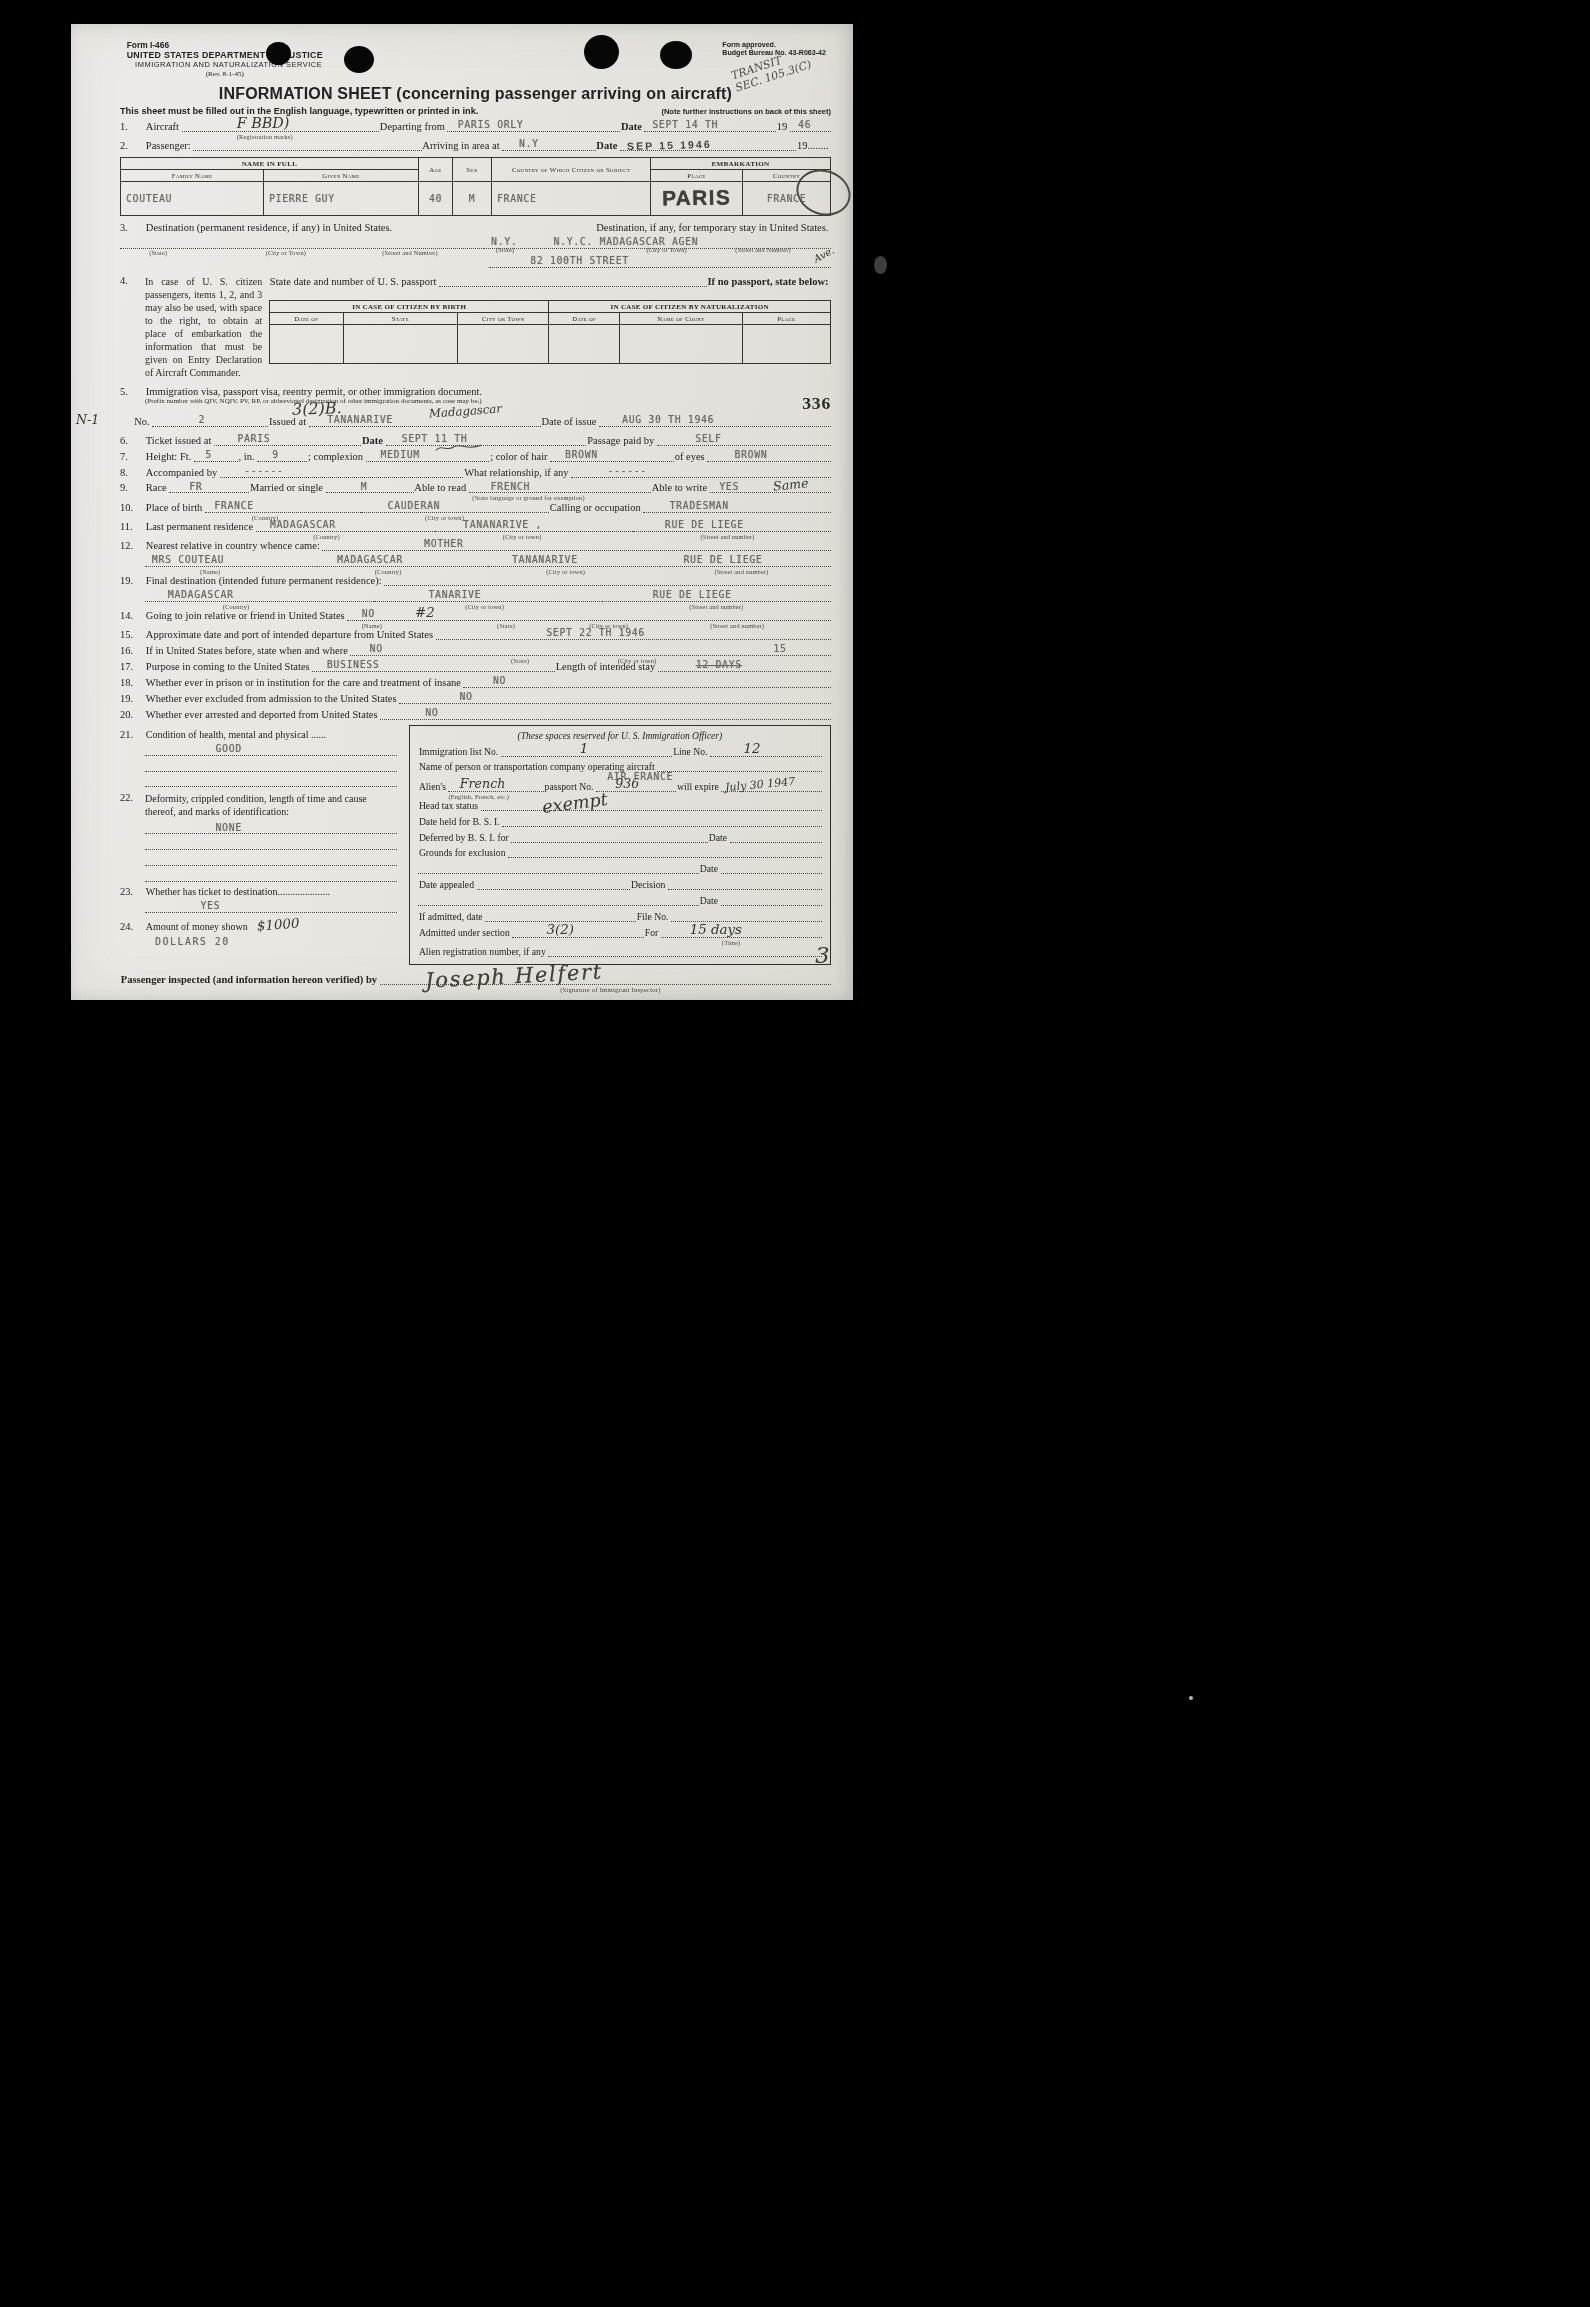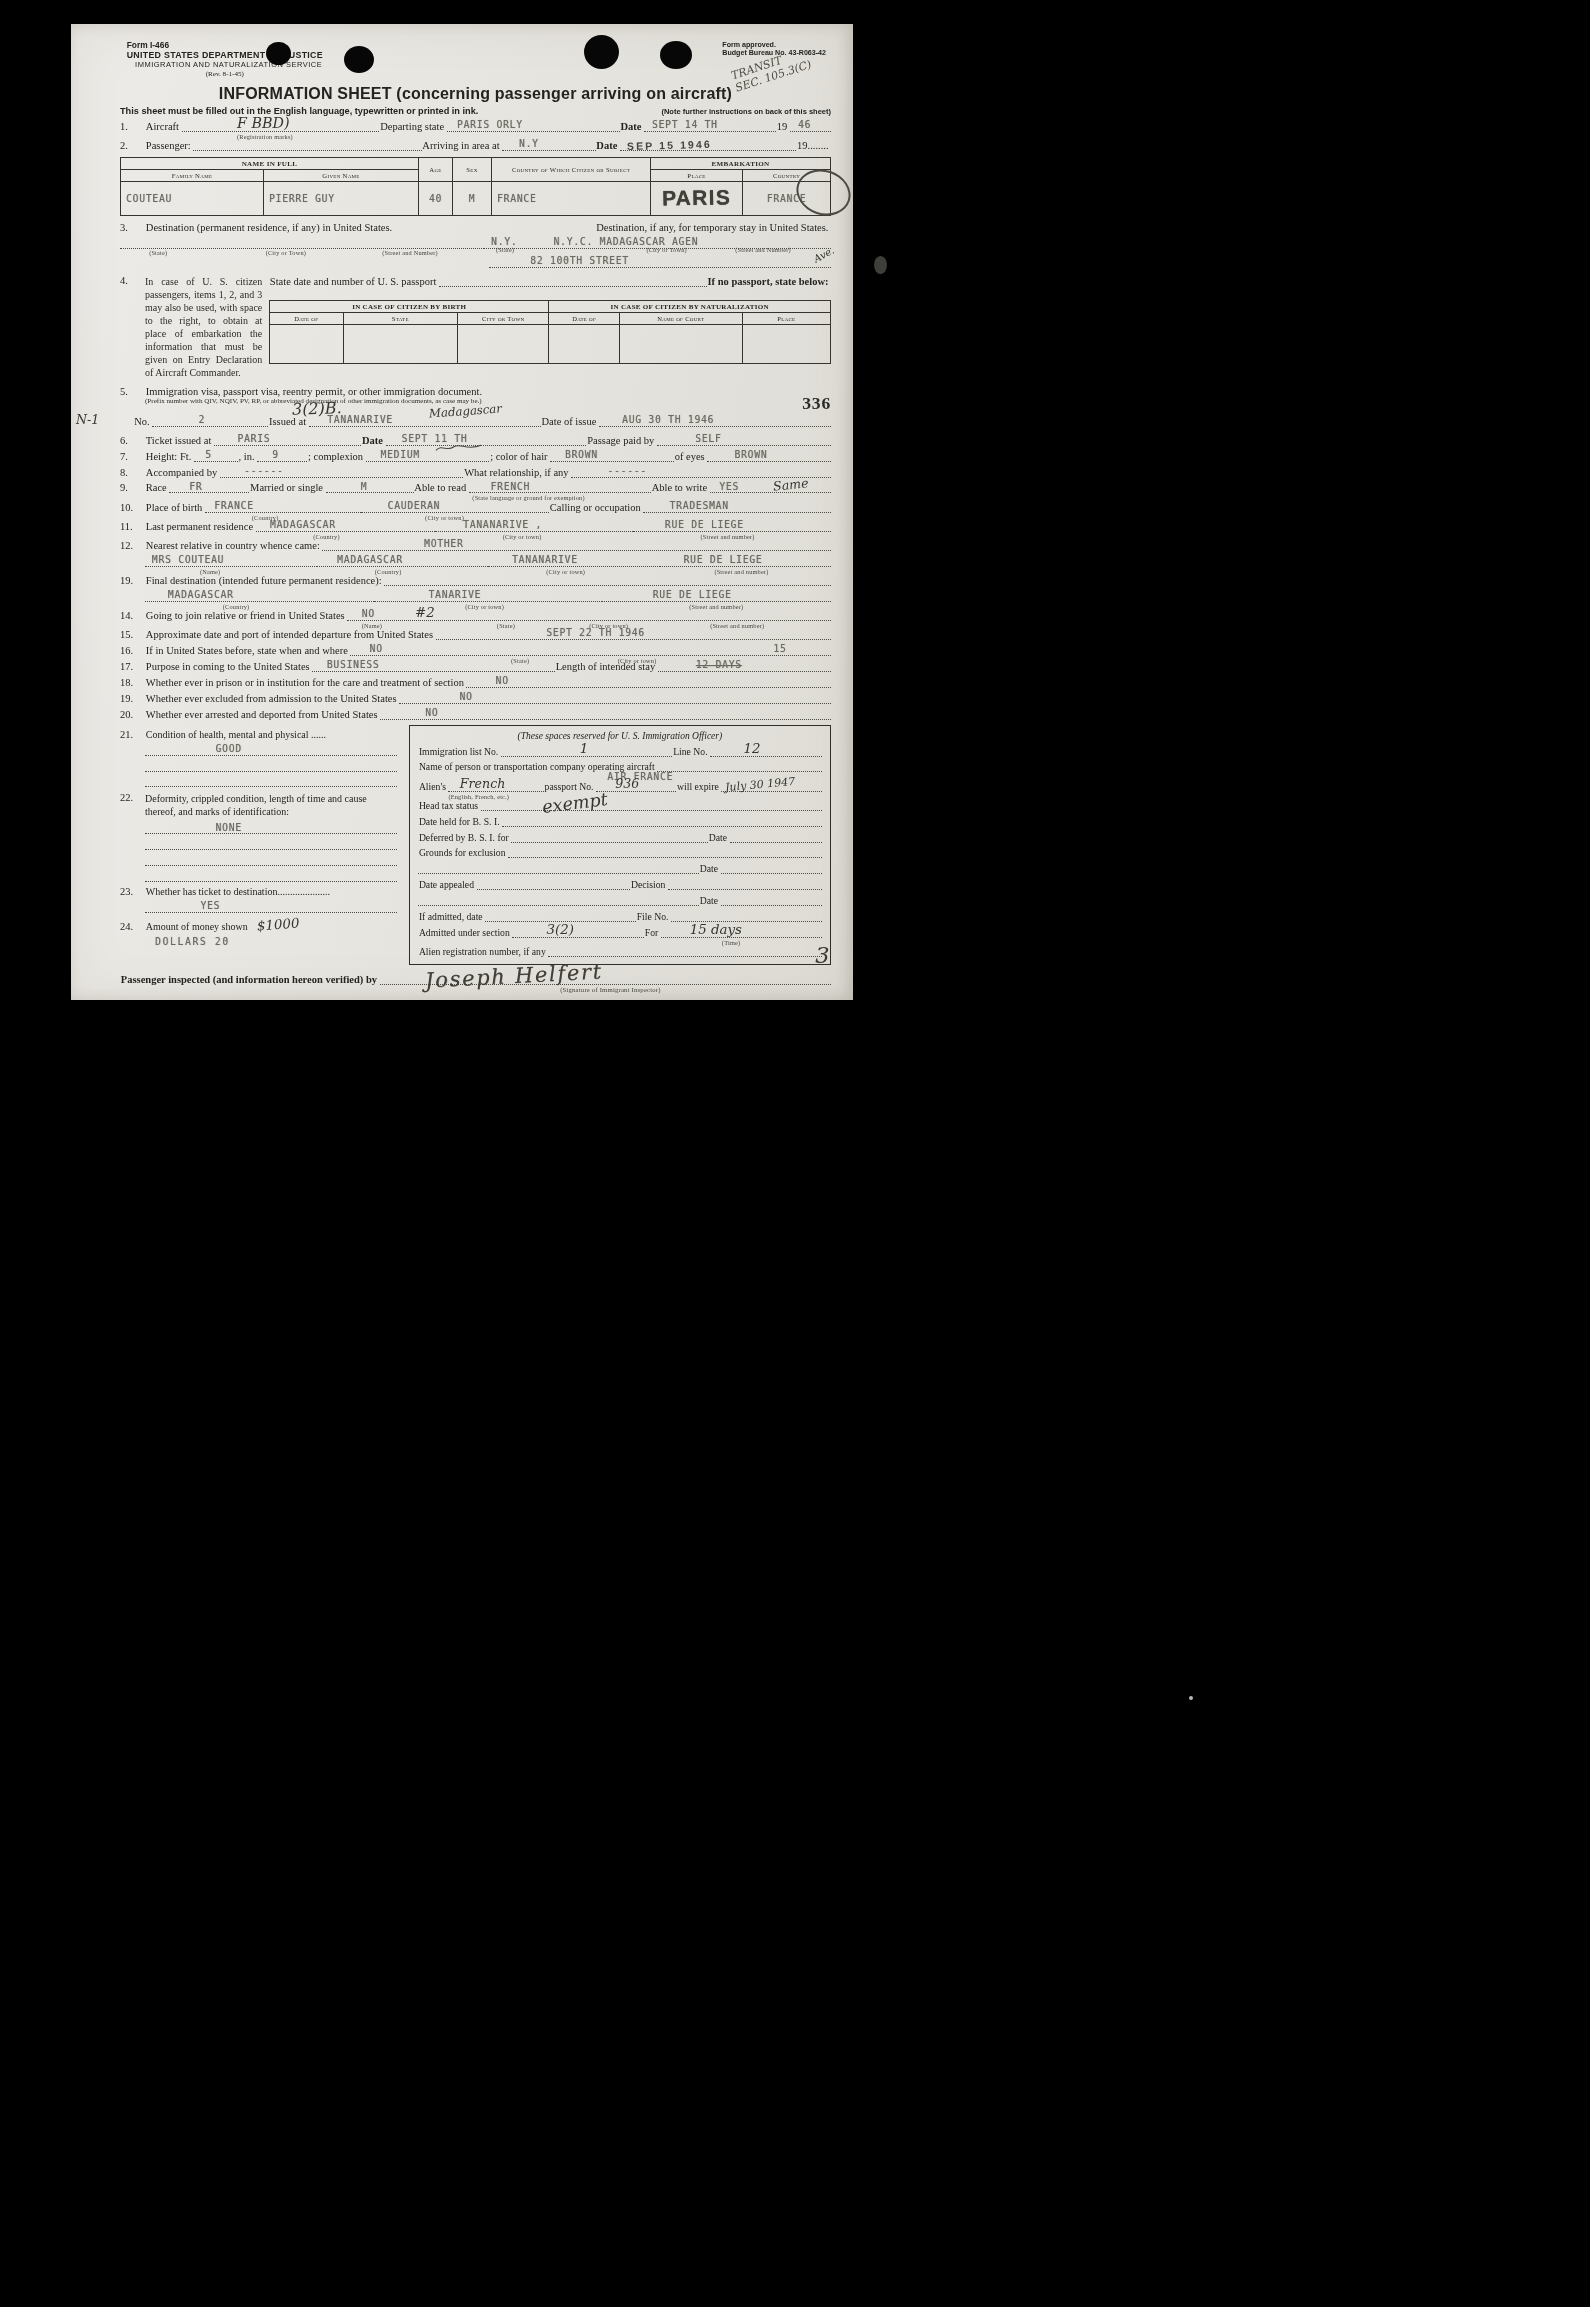--- a/index.html
+++ b/index.html
@@ -115,21 +115,21 @@
       <span class="bn">(Note further instructions on back of this sheet)</span>
     </div>
 
     <div class="row mb">
       <span class="num">1.</span>
       <span class="lab">Aircraft</span>
       <span class="fill" style="flex:2.4">
         <span class="hand hv" style="left:28%;font-size:14.3px">F BBD)</span>
         <span class="sub" style="left:28%">(Registration marks)</span>
       </span>
-      <span class="lab">Departing state</span>
+      <span class="lab">Departing from</span>
       <span class="fill" style="flex:2.1">
         <span class="tv" style="left:6%">PARIS ORLY</span>
       </span>
       <span class="lab b">Date</span>
       <span class="fill" style="flex:1.6">
         <span class="tv" style="left:6%">SEPT 14 TH</span>
       </span>
       <span class="lab">19</span>
       <span class="fill" style="flex:.5">
         <span class="tv" style="left:20%">46</span>
@@ -490,21 +490,21 @@
         <span class="tv" style="left:6%">BUSINESS</span>
       </span>
       <span class="lab">Length of intended stay</span>
       <span class="fill" style="flex:1">
         <span class="tv struck" style="left:22%">12 DAYS</span>
       </span>
     </div>
 
     <div class="row">
       <span class="num">18.</span>
-      <span class="lab">Whether ever in prison or in institution for the care and treatment of section</span>
+      <span class="lab">Whether ever in prison or in institution for the care and treatment of insane</span>
       <span class="fill" style="flex:1">
         <span class="tv" style="left:8%">NO</span>
       </span>
     </div>
 
     <div class="row">
       <span class="num">19.</span>
       <span class="lab">Whether ever excluded from admission to the United States</span>
       <span class="fill" style="flex:1">
         <span class="tv" style="left:14%">NO</span>

